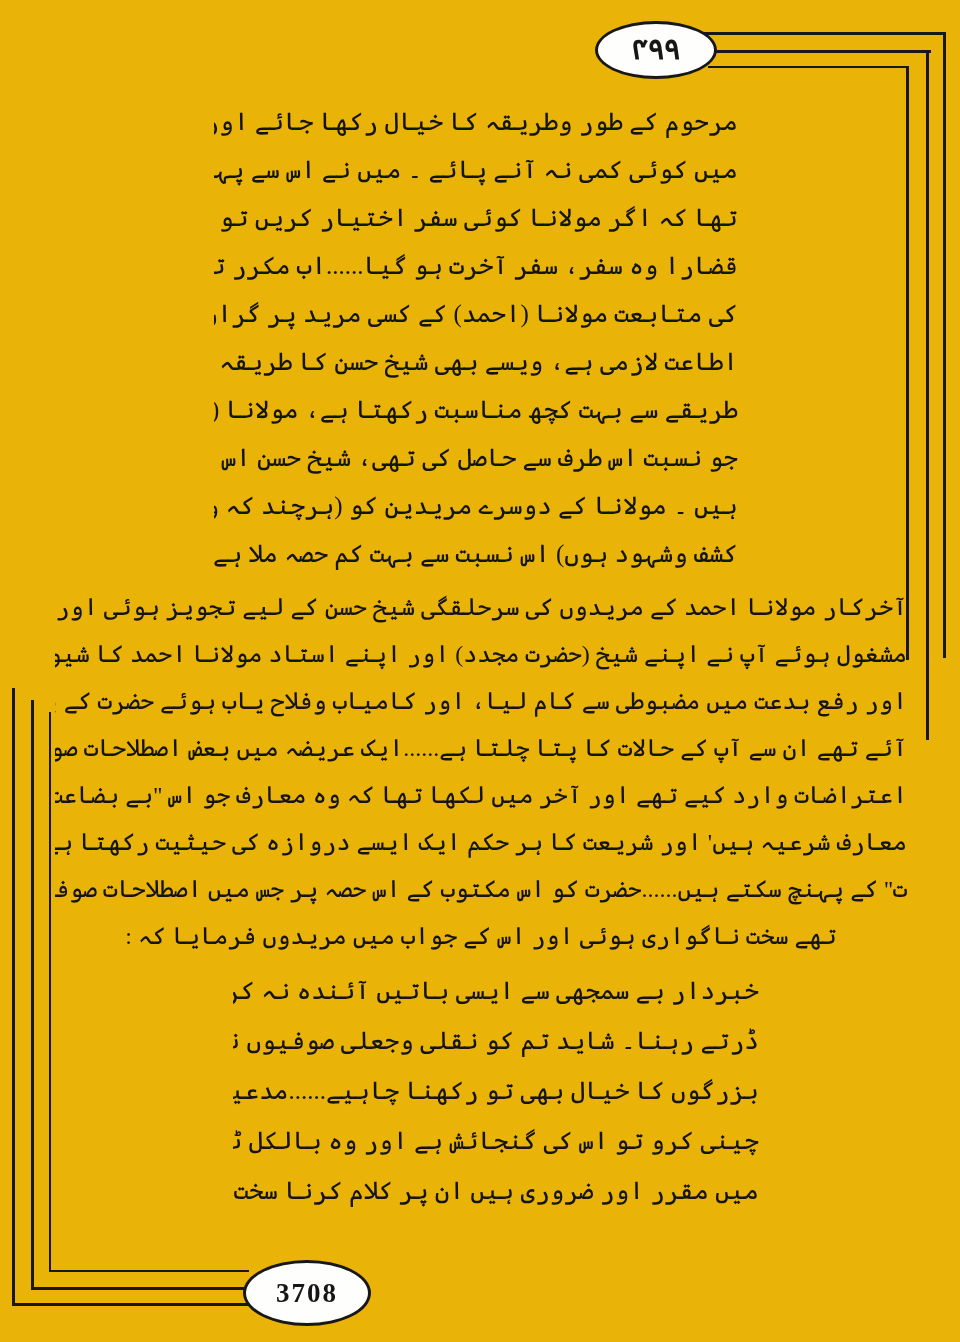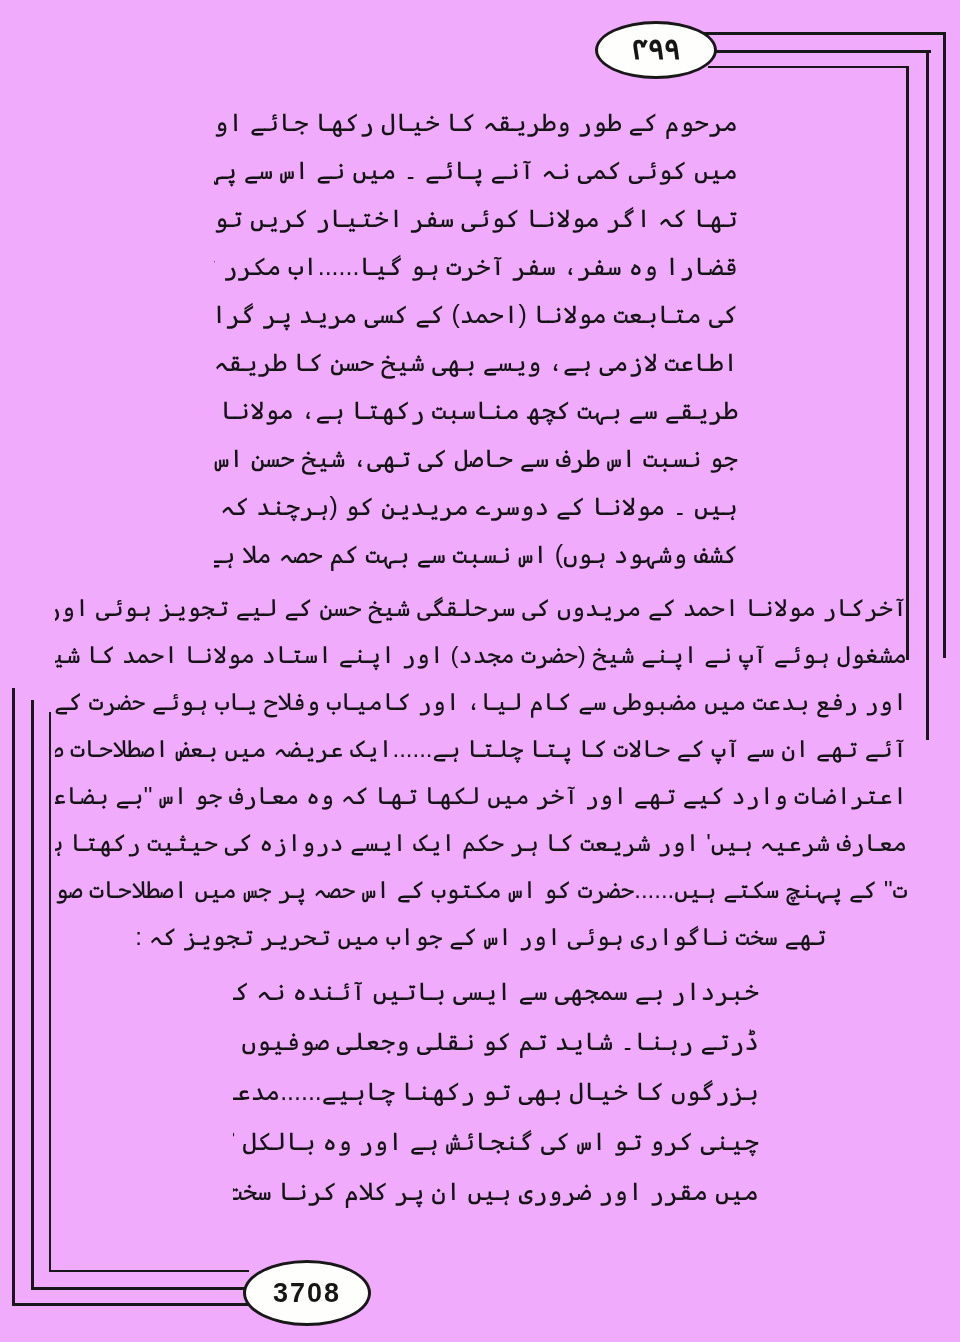--- a/index.html
+++ b/index.html
@@ -1,22 +1,22 @@
 <!DOCTYPE html>
 <html lang="ur"><head>
 <meta charset="utf-8">
 <style>
   html, body { margin: 0; padding: 0; background: #e8e8e8; }
   .page {
     position: relative;
     width: 960px;
     height: 1342px;
-    background: #f0abfc;
+    background: #eab308;
     overflow: hidden;
-    font-family: Liberation Sans, sans-serif;
+    font-family: Liberation Serif, serif;
     color: #161616;
   }
   
   .rule { position: absolute; background: #181818; }
   
   .page-oval {
     position: absolute;
     border: 3px solid #181818;
     border-radius: 50%;
     background: #fefefd;
@@ -89,21 +89,21 @@
   </div>
 
   <div class="text-block block-main">
     <div class="line">آخرکار مولانا احمد کے مریدوں کی سرحلقگی شیخ حسن کے لیے تجویز ہوئی اور آپ افادہ وافاضہ میں</div>
     <div class="line">مشغول ہوئے آپ نے اپنے شیخ (حضرت مجدد) اور اپنے استاد مولانا احمد کا شیوہ اختیار کیا اور مراقبہ، مجاہدہ</div>
     <div class="line">اور رفع بدعت میں مضبوطی سے کام لیا، اور کامیاب وفلاح یاب ہوئے حضرت کے پاس آپ کے جو خطوط</div>
     <div class="line">آئے تھے ان سے آپ کے حالات کا پتا چلتا ہے......ایک عریضہ میں بعض اصطلاحات صوفیہ پر کچھ</div>
     <div class="line">اعتراضات وارد کیے تھے اور آخر میں لکھا تھا کہ وہ معارف جو اس ''بے بضاعت'' کو تسکین دیتے ہیں</div>
     <div class="line">معارف شرعیہ ہیں' اور شریعت کا ہر حکم ایک ایسے دروازہ کی حیثیت رکھتا ہے، جس سے ہوکر ''شہر مقصود</div>
     <div class="line">ت'' کے پہنچ سکتے ہیں......حضرت کو اس مکتوب کے اس حصہ پر جس میں اصطلاحات صوفیہ پر اعتراضات</div>
-    <div class="line align-center">تھے سخت ناگواری ہوئی اور اس کے جواب میں تحریر تجویز کہ :</div>
+    <div class="line align-center">تھے سخت ناگواری ہوئی اور اس کے جواب میں مریدوں فرمایا کہ :</div>
   </div>
 
   <div class="text-block block-quote-2">
     <div class="line">خبردار بے سمجھی سے ایسی باتیں آئندہ نہ کرنا اور غیرتِ خداوندی سے</div>
     <div class="line">ڈرتے رہنا۔ شاید تم کو نقلی وجعلی صوفیوں نے ''برانگیختہ'' کردیا ہوگا......مگر</div>
     <div class="line">بزرگوں کا خیال بھی تو رکھنا چاہیے......مدعیانِ طریقت کی بدعات پر نکتہ</div>
     <div class="line">چینی کرو تو اس کی گنجائش ہے اور وہ بالکل ٹھیک ہے، لیکن جو چیزیں صوفیہ</div>
     <div class="line align-left">میں مقرر اور ضروری ہیں ان پر کلام کرنا سخت نامناسب بات ہے ۔</div>
   </div>
 

